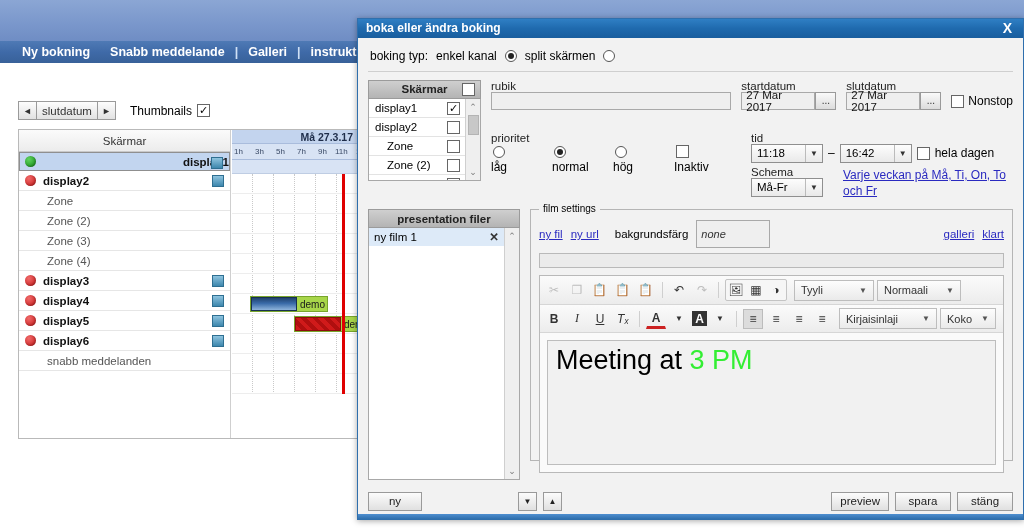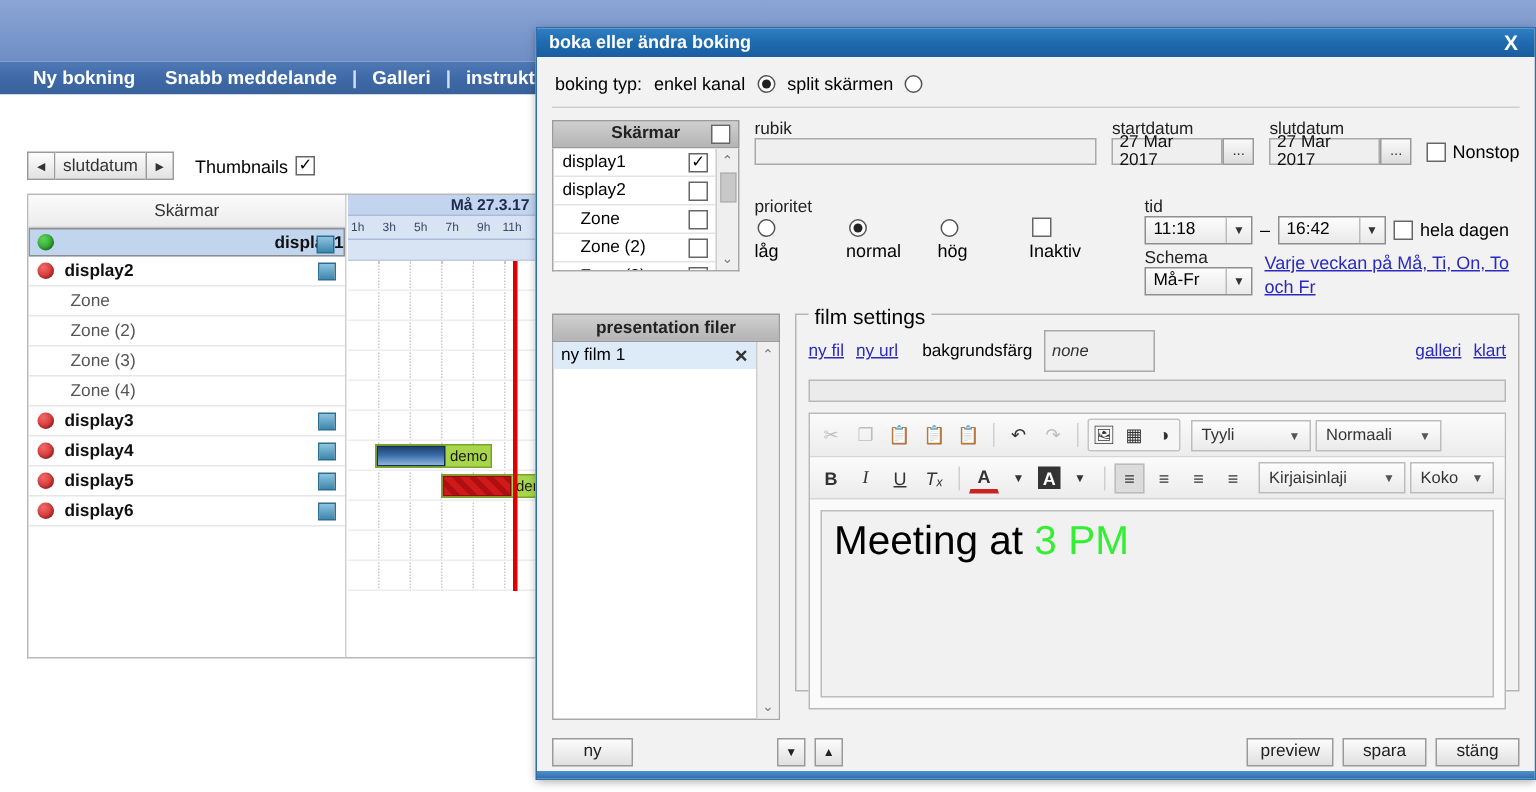--- a/index.html
+++ b/index.html
@@ -171,21 +171,21 @@
   .panel-pres { width:152px; }
   .pres-list { border:1px solid #a8a8a8; border-top:none; background:#fff; height:252px; position:relative;text-decoration:underline; }
   .pres-item { height:18px; background:#ddeaf8; display:flex; align-items:center;
     justify-content:space-between; padding:0 5px; font-size:11.5px; }
   .pres-x { font-weight:bold; color:#333; cursor:pointer; }
 
   .fs {
     flex:1; border:1px solid #b5b5b5; background:#f2f2f2; position:relative;
     padding:10px 8px 8px 8px; height:252px;
   }
-  .fs-legend { position:absolute; top:-7px; left:8px; background:#f2f2f2; padding:0 4px; font-size:14px; }
+  .fs-legend { position:absolute; top:-7px; left:8px; background:#f2f2f2; padding:0 4px; font-size:10px; }
   .fs-top { display:flex; align-items:center; gap:8px; font-size:11.5px; }
   .fs-top .spacer { flex:1; }
   .bgbox { border:1px solid #a9a9a9; background:#efefef; width:74px; height:28px;
     display:flex; align-items:center; padding:0 4px; font-style:italic; color:#333; font-size:11px; }
   .fs-bar { border:1px solid #b9b9b9; background:#ebebeb; height:15px; margin-top:5px; }
 
   .editor { border:1px solid #b9b9b9; background:#fafafa; margin-top:7px; }
   .tb { display:flex; align-items:center; gap:3px; padding:3px 4px;
         background:linear-gradient(180deg,#fbfbfb,#ececec); border-bottom:1px solid #d6d6d6; }
   .tbtn { width:20px; height:20px; display:flex; align-items:center; justify-content:center;
@@ -286,20 +286,23 @@
         </div>
         <div class="row">
           <span class="dot r"></span>
           <span class="rlabel">display5</span>
           <span class="scr-sq"></span>
         </div>
         <div class="row">
           <span class="dot r"></span>
           <span class="rlabel">display6</span>
           <span class="scr-sq"></span>
+        </div>
+        <div class="row msg">
+          <span>snabb meddelanden</span>
         </div>
       </div>
 
       <div class="sched-right">
         <div class="tl-day">Må 27.3.17</div>
         <div class="tl-hours">
           <span style="left:2px">1h</span>
           <span style="left:23px">3h</span>
           <span style="left:44px">5h</span>
           <span style="left:65px">7h</span>
@@ -472,21 +475,21 @@
                   <span class="arrow">▼</span>
                 </div>
                 <span>–</span>
                 <div class="sel" style="width:72px">
                   <span>16:42</span>
                   <span class="arrow">▼</span>
                 </div>
                 <span class="chk"></span>
                 <span>hela dagen</span>
               </div>
-              <div style="display:flex;align-items:flex-start;gap:8px;margin-top:3px">
+              <div style="display:flex;align-items:flex-start;gap:20px;margin-top:3px">
                 <div>
                   <div class="fld-label">Schema</div>
                   <div class="sel" style="width:72px">
                     <span>Må-Fr</span>
                     <span class="arrow">▼</span>
                   </div>
                 </div>
                 <div class="link" style="width:170px;line-height:1.35;padding-top:1px">Varje veckan på Må, Ti, On, To och Fr</div>
               </div>
             </div>

